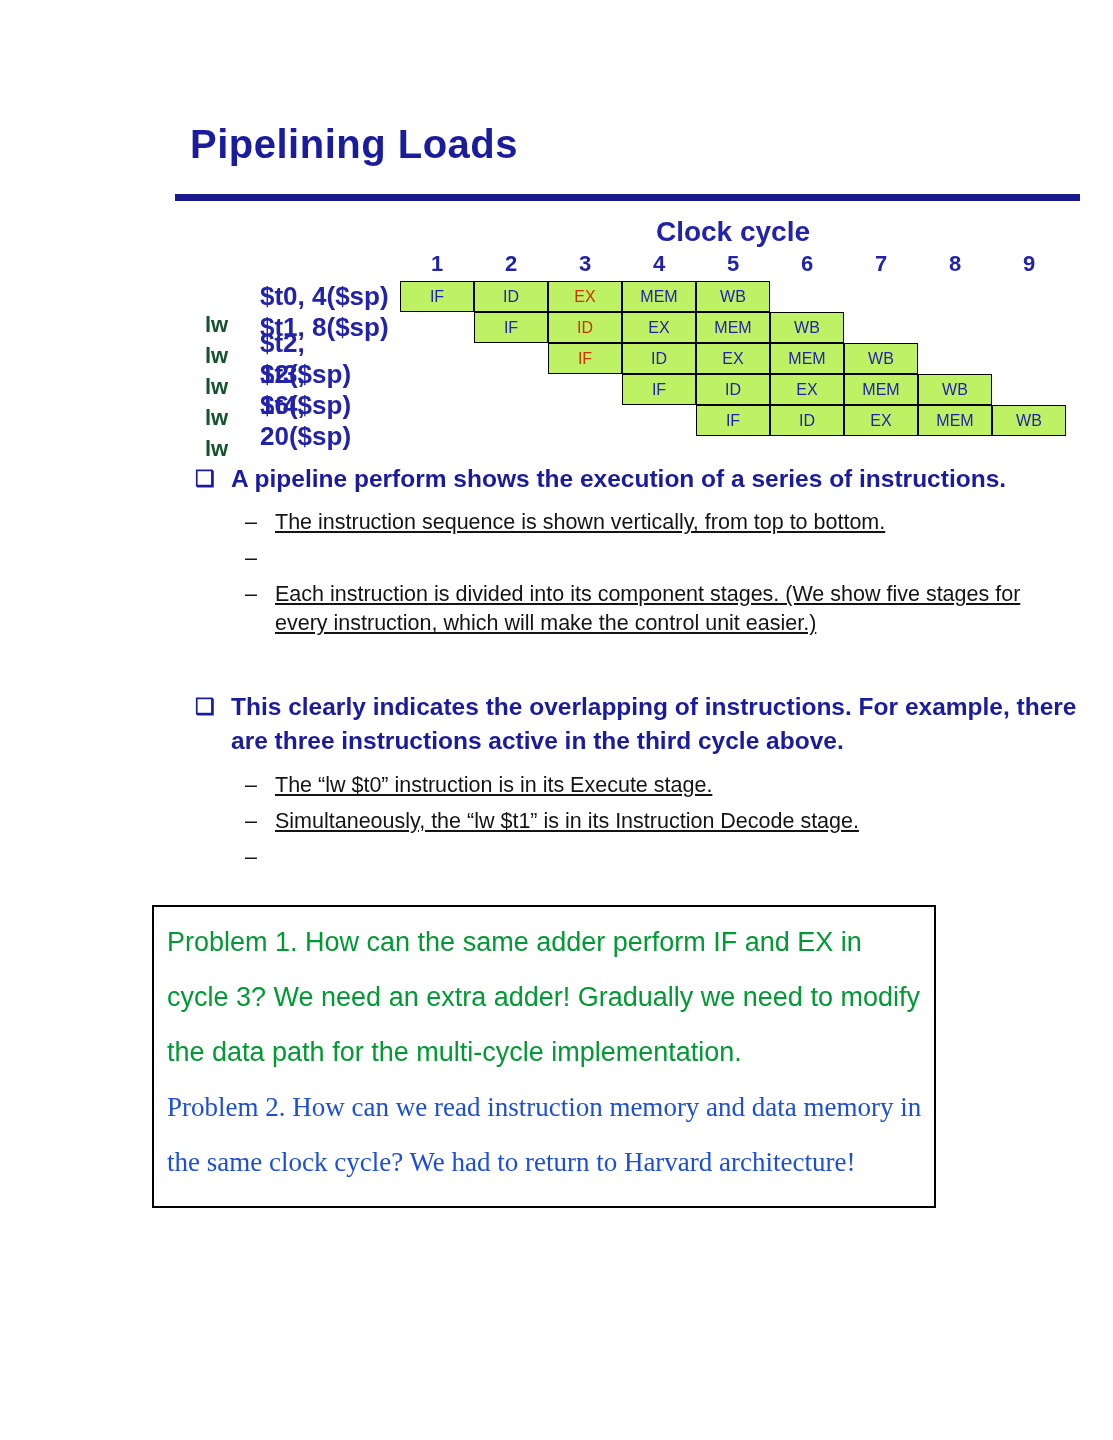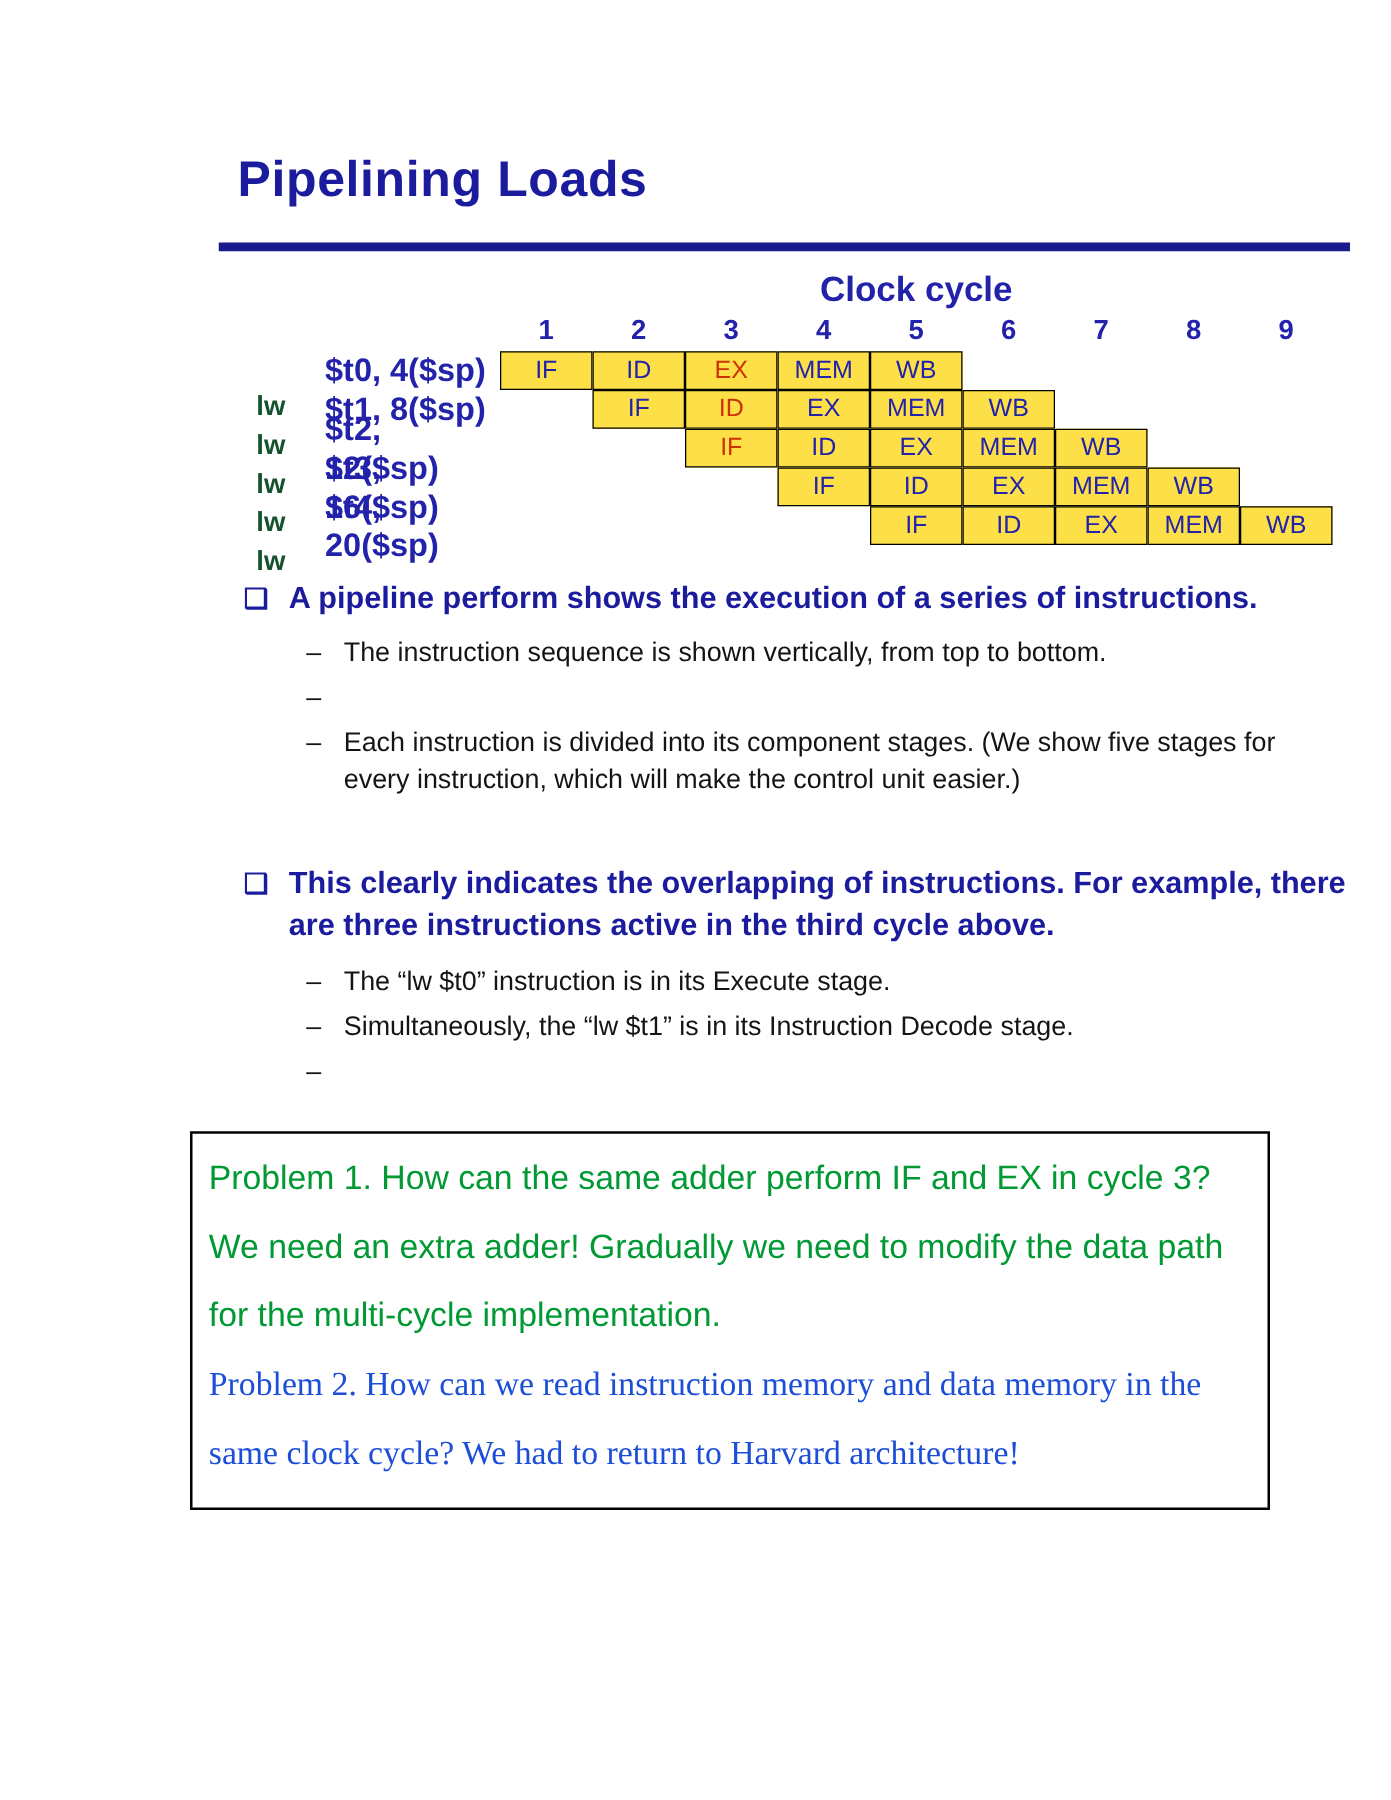--- a/index.html
+++ b/index.html
@@ -21,39 +21,39 @@
   }
   .cycle-numbers { margin-left:195px; display:flex; margin-top:3px; margin-bottom:4px; }
   .cyc { width:74px; text-align:center; font-weight:bold; font-size:22px; color:#2222aa; }
   .prow { display:flex; height:31px; }
   .op { width:55px; font-weight:bold; font-size:22px; color:#14532d; display:flex; align-items:center;margin-top:44px; }
   .operand { width:140px; font-weight:bold; font-size:26px; color:#2222aa; display:flex; align-items:center; }
   .spacer { height:100%; flex:0 0 auto; }
   .cell {
     width:74px; flex:0 0 auto; box-sizing:border-box; border:1.5px solid #000;
     display:flex; align-items:center; justify-content:center;
-    font-size:20px; color:#2222aa; background:#fde047;
+    font-size:16px; color:#2222aa; background:#bef264;
   }
   .cell.hl { color:#cc3300; }
 
   
   .bullet-group { position:absolute; left:195px; width:895px; }
   .bg1 { top:462px; }
   .bg2 { top:690px; }
   .bullet-head { display:flex; color:#1b1b9e; font-weight:bold; font-size:24.5px; line-height:1.4; }
   .bullet-marker { width:36px; flex:0 0 auto; font-size:22px; padding-top:2px; }
   .bullet-text { flex:1; }
   .subs { margin-top:12px; }
   .sub { display:flex; margin:7px 0 7px 50px; font-size:21.5px; color:#141414; line-height:1.35; }
   .sub-marker { width:30px; flex:0 0 auto; }
-  .sub-text { flex:1; max-width:760px; }
+  .sub-text { flex:1; max-width:760px;text-decoration:underline; }
 
   
   .problem-box {
-    position:absolute; left:152px; top:905px; width:864px; box-sizing:border-box;
+    position:absolute; left:152px; top:905px; width:784px; box-sizing:border-box;
     border:2px solid #000; padding:8px 11px 16px 13px; background:#fff;
   }
   .problem-box p { margin:0; font-size:27px; line-height:55px; }
   .p1 { color:#009933; }
   .p2 { color:#1d4ed8;font-family:Liberation Serif, serif; }
 </style>
 </head>
 <body>
 
 <div class="page">

